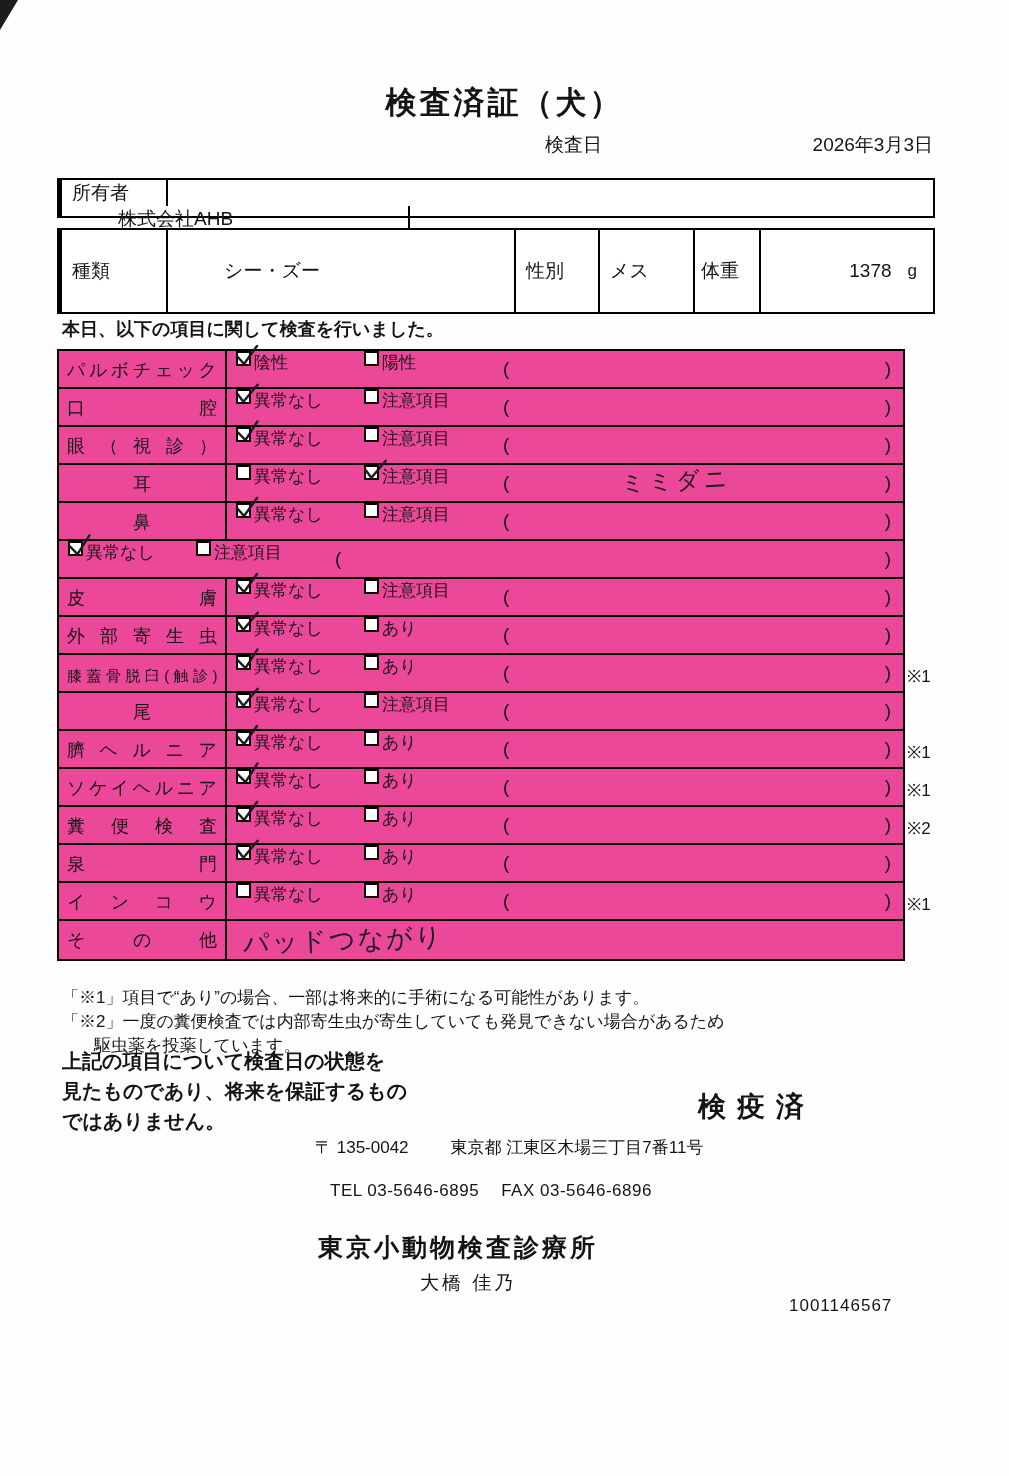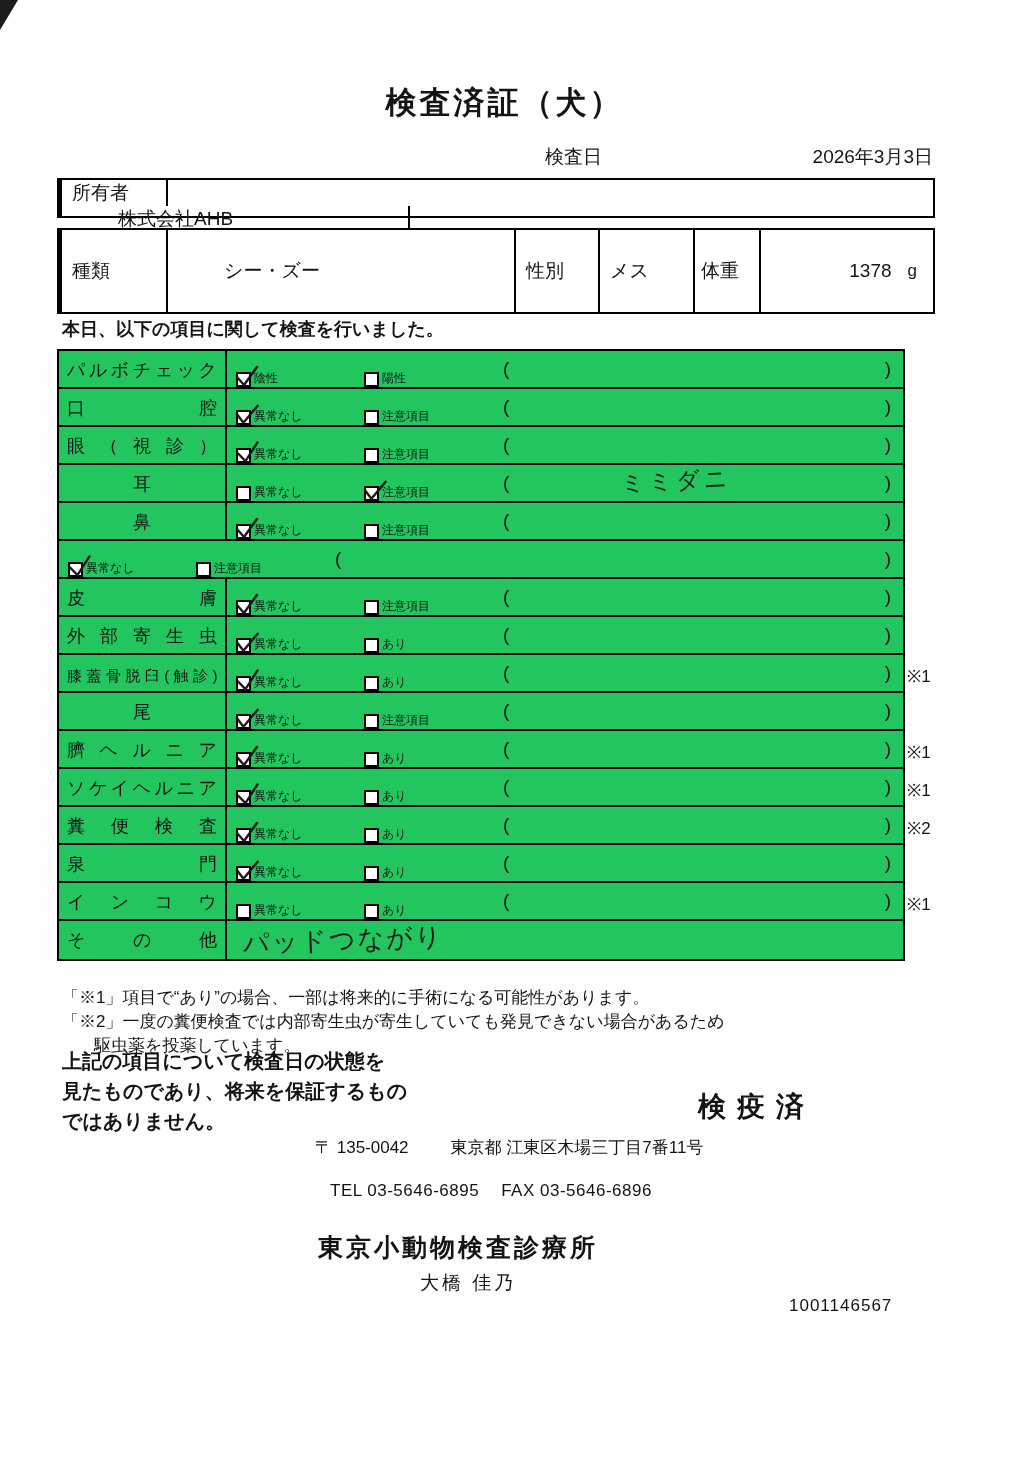--- a/index.html
+++ b/index.html
@@ -17,21 +17,21 @@
   .corner-artifact {
     position: absolute; top: 0; left: 0;
     width: 18px; height: 30px; background: #1c1c1c;
     clip-path: polygon(0 0, 100% 0, 55% 45%, 0 100%);
   }
   .doc-title {
     position: absolute; top: 82px; left: 0; width: 100%;
     text-align: center; font-size: 31px; font-weight: 600; letter-spacing: 3px;
   }
   .date-row {
-    position: absolute; top: 144px; left: 545px; width: 388px;
+    position: absolute; top: 132px; left: 545px; width: 388px;
     display: flex; justify-content: space-between;
     font-size: 19px; font-weight: 500;
   }
   
   .info-table {
     position: absolute; left: 57px; width: 878px;
     border: 2px solid #000; border-left: 5px solid #000;
     background: #fff;
     flex-direction: column;
   }
@@ -54,36 +54,36 @@
   .cell.grow { flex: 1; }
   .cell.center { justify-content: center; padding: 0 4px; }
   .weight-cell { justify-content: flex-end; padding-right: 16px; }
   .weight-unit { margin-left: 16px; font-size: 17px; }
   .no-value { letter-spacing: 1px; font-size: 20px; }
   .statement { position: absolute; top: 317px; left: 62px; font-size: 18px; font-weight: 600; }
 
   
   .exam-table {
     position: absolute; top: 349px; left: 57px; width: 848px;
-    border: 2px solid #000; background: #22c55e;
+    border: 2px solid #000; background: #ec4899;
   }
   .exam-row {
     position: relative; display: flex; align-items: stretch; height: 38px;
     border-bottom: 2px solid #000;
   }
   .exam-row:last-child { border-bottom: none; }
   .exam-item {
     width: 168px; flex: none; border-right: 2px solid #000;
     padding: 7px 8px 0 8px; font-size: 18px; font-weight: 500;
     text-align: justify; text-align-last: justify; line-height: 24px;
     white-space: nowrap; overflow: hidden;
   }
   .exam-item.single { text-align-last: center; }
   .exam-item.small { font-size: 15px; padding-top: 9px; letter-spacing: -0.5px; }
-  .exam-opt { display: flex; align-items: flex-end; font-size: 12px; font-weight: 500; flex: none; }
+  .exam-opt { display: flex; align-items: flex-start; font-size: 17px; font-weight: 500; flex: none; }
   .opt1 { width: 133px; padding-left: 9px; }
   .opt2 { width: 137px; padding-left: 4px; }
   .cb {
     position: relative; width: 15px; height: 15px;
     border: 2px solid #000; margin-right: 3px; flex: none; background: #fff;
   }
   .cb .tick { position: absolute; left: -4px; top: -10px; display: none; }
   .cb.checked .tick { display: block; }
   .exam-row:nth-child(even) .tick { transform: rotate(4deg); }
   .exam-row:nth-child(3n) .tick { transform: rotate(-3deg) translateX(1px); }

